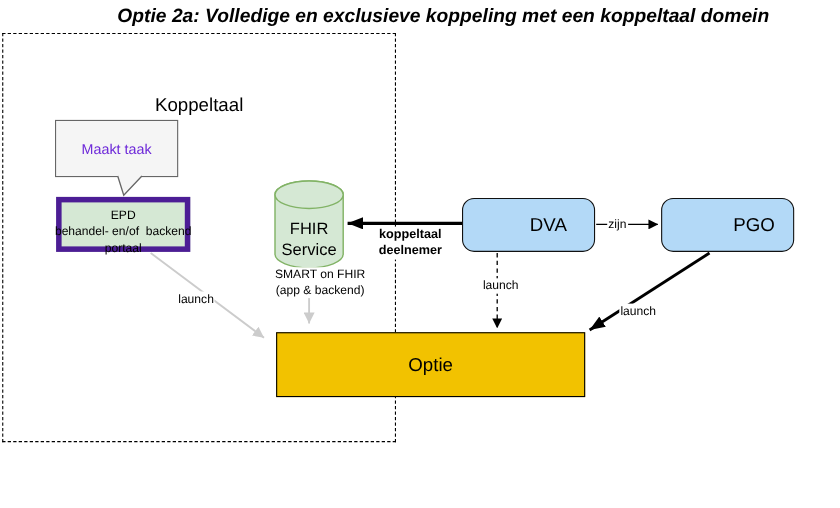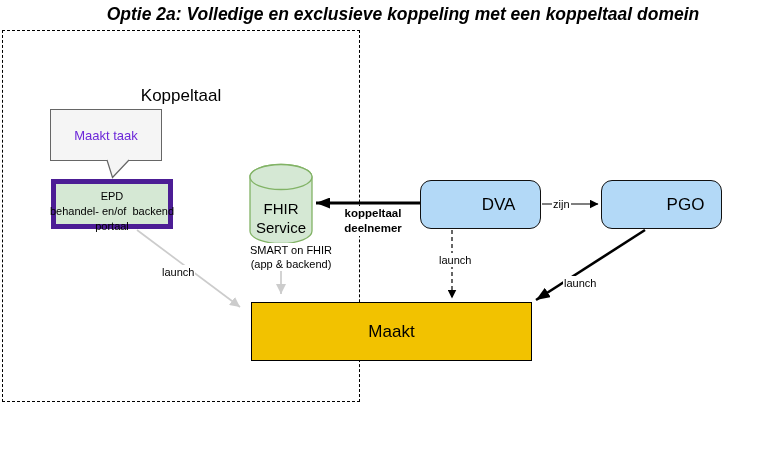--- a/index.html
+++ b/index.html
@@ -80,21 +80,21 @@
 
   <div class="abs shape blue-box" style="left:420px;top:180px;padding-left:36px;">
     <span>DVA</span>
   </div>
 
   <div class="abs shape blue-box" style="left:601px;top:180px;padding-left:48px;">
     <span>PGO</span>
   </div>
 
   <div class="abs shape module-box">
-    <span>Maakt</span>
+    <span>Optie</span>
   </div>
 
   <svg class="abs svg-layer" width="764" height="462" viewBox="0 0 764 462">
     <defs>
       <marker id="mBig" markerUnits="userSpaceOnUse" markerWidth="15" markerHeight="11" refX="14" refY="5.5" orient="auto">
         <path d="M0,0 L14,5.5 L0,11 Z" fill="#000"></path>
       </marker>
       <marker id="mSmall" markerUnits="userSpaceOnUse" markerWidth="9" markerHeight="9" refX="8.5" refY="4.5" orient="auto">
         <path d="M0,0 L9,4.5 L0,9 Z" fill="#000"></path>
       </marker>

